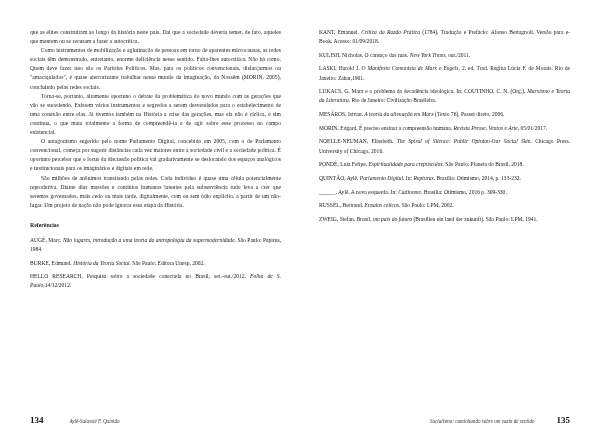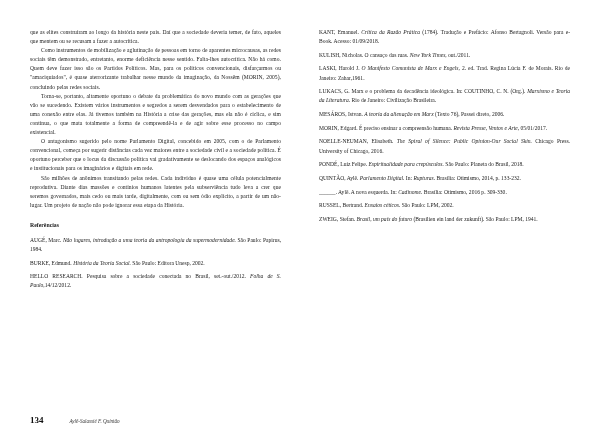--- a/index.html
+++ b/index.html
@@ -143,15 +143,19 @@
       <p class="ref-right">ZWEIG, Stefan. <i>Brasil, um país do futuro</i> (Brasilien ein land der zukunft). São Paulo: LPM, 1941.</p>
     </div>
 
   </div>
 
   <div class="footer">
     <div class="foot-group left">
       <span class="folio">134</span>
       <span class="runhead">Aylê-Salassié F. Quintão</span>
     </div>
+    <div class="foot-group right">
+      <span class="runhead">Socialismo: caminhando sobre um vazio de sentido</span>
+      <span class="folio">135</span>
+    </div>
   </div>
 
 </div>
 
 </body></html>

